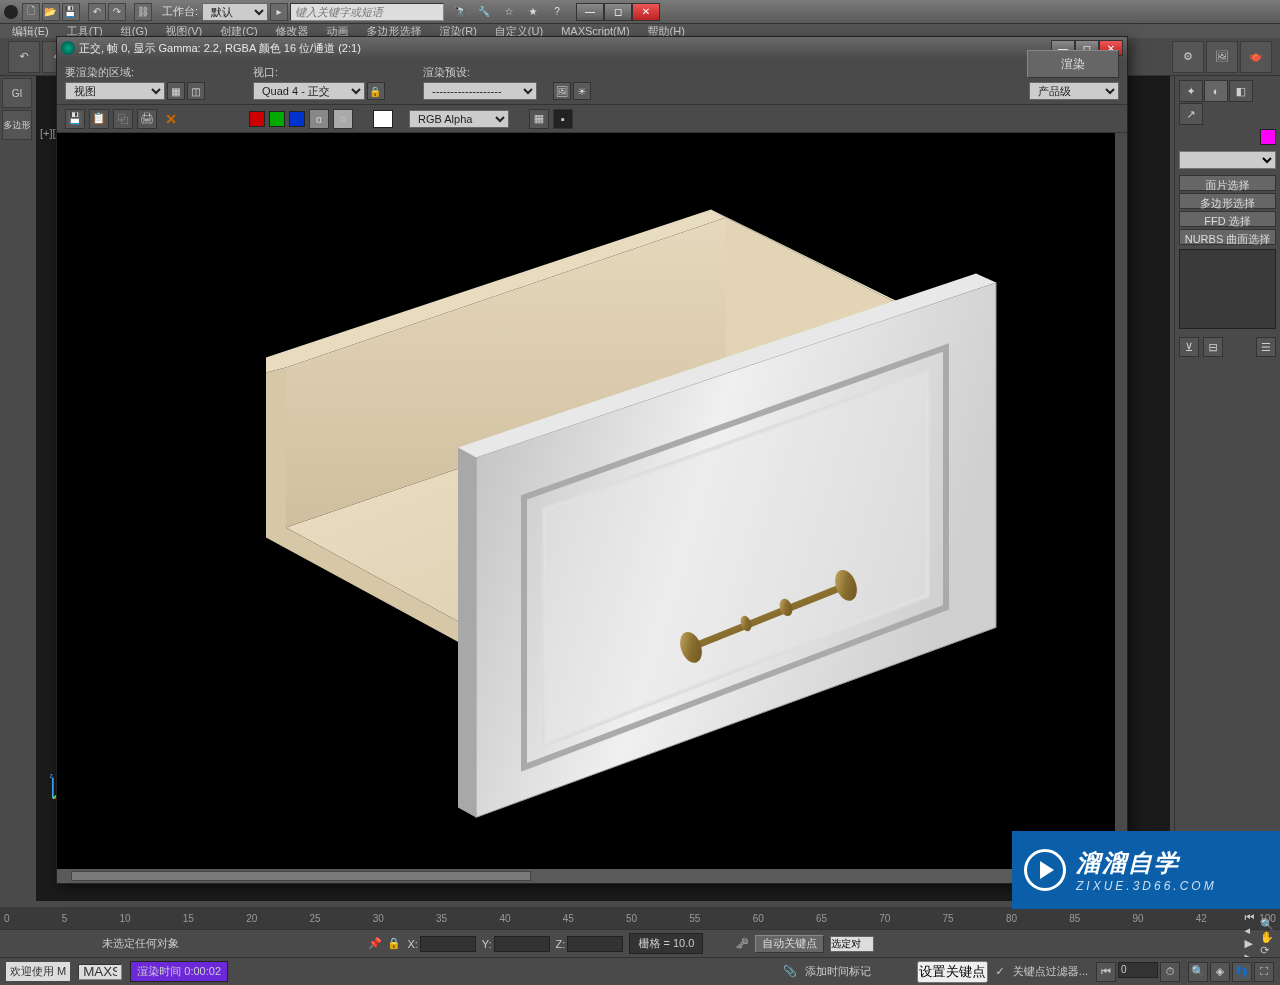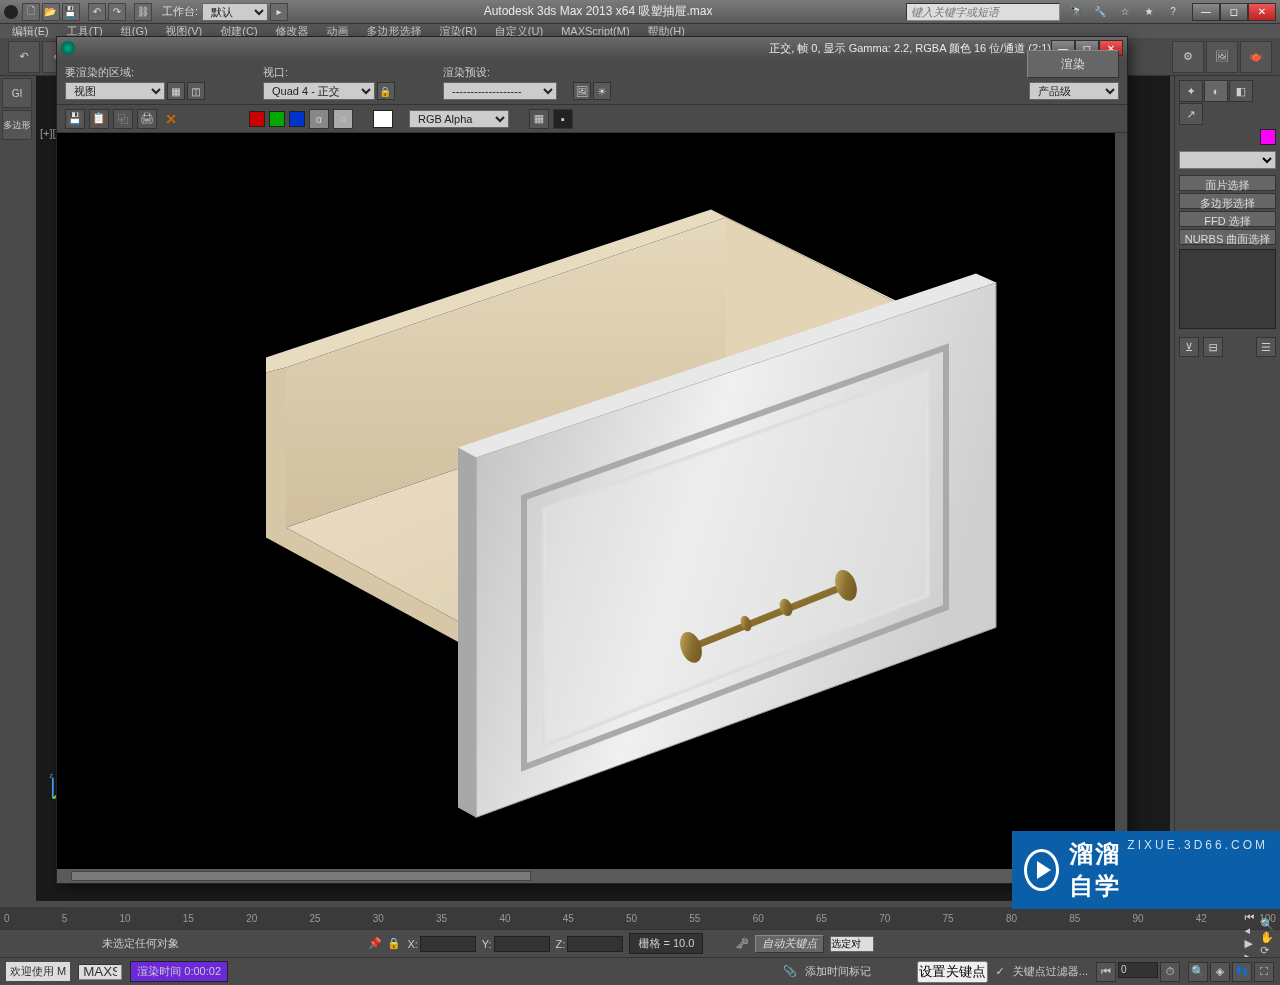--- a/index.html
+++ b/index.html
@@ -43,26 +43,26 @@
 .right-panel .ptab { width: 24px; height: 22px; background: #555; border: 1px solid #333; display:flex; align-items:center; justify-content:center; }
 .right-panel .ptab.active { background: #666; }
 .right-panel .swatch { width: 16px; height: 16px; background: #f0f; border: 1px solid #222; float: right; }
 .right-panel .panel-btn { width: 100%; height: 16px; background: #666; border: 1px solid #333; margin-bottom: 2px; color: #ddd; font-size: 11px; text-align: center; line-height: 18px; }
 .right-panel .rollout { background: #3a3a3a; border: 1px solid #222; height: 80px; margin: 4px 0; }
 .right-panel .bottom-row { display: flex; gap: 4px; margin-top: 8px; }
 .right-panel .bottom-row .ptab { width: 20px; height: 20px; }
 
 
 .render-dialog { position: absolute; left: 56px; top: 36px; width: 1072px; height: 848px; background: #4a4a4a; border: 1px solid #222; box-shadow: 4px 4px 12px rgba(0,0,0,0.5); display: flex; flex-direction: column; }
-.render-dialog .rd-title { height: 22px; background: linear-gradient(#6a6a6a, #4a4a4a); display: flex; align-items: center; padding: 0 4px; font-size: 11px; color: #e8e8e8; text-align: right; }
+.render-dialog .rd-title { height: 22px; background: linear-gradient(#6a6a6a, #4a4a4a); display: flex; align-items: center; padding: 0 4px; font-size: 11px; color: #e8e8e8; }
 .render-dialog .rd-title .rd-icon { width: 14px; height: 14px; background: radial-gradient(#0a8, #044); border-radius: 50%; margin-right: 4px; }
 .render-dialog .rd-title .rd-text { flex: 1; }
 .render-dialog .rd-title .win-controls .wbtn { width: 24px; height: 16px; }
 
-.render-dialog .rd-toolbar1 { height: 46px; background: #4a4a4a; border-bottom: 1px solid #333; display: flex; align-items: flex-end; padding: 4px 8px; gap: 18px; }
+.render-dialog .rd-toolbar1 { height: 46px; background: #4a4a4a; border-bottom: 1px solid #333; display: flex; align-items: flex-end; padding: 4px 8px; gap: 8px; }
 .rd-col { display: flex; flex-direction: column; gap: 2px; }
 .rd-col .rd-label { font-size: 11px; color: #ccc; }
 .rd-select { background: #ccc; color: #222; border: 1px solid #666; height: 18px; font-size: 11px; padding: 0 18px 0 4px; min-width: 100px; }
 .rd-btn-row { display: flex; gap: 2px; }
 .rd-small-btn { width: 18px; height: 18px; background: #5a5a5a; border: 1px solid #333; display: flex; align-items: center; justify-content: center; font-size: 10px; color: #ddd; }
 .render-btn { width: 92px; height: 28px; background: #666; border: 1px outset #888; color: #ddd; font-size: 12px; margin-left: auto; }
 
 .render-dialog .rd-toolbar2 { height: 28px; background: #4a4a4a; border-bottom: 1px solid #333; display: flex; align-items: center; padding: 0 8px; gap: 4px; }
 .rd-toolbar2 .icon-btn { width: 20px; height: 20px; background: #555; border: 1px solid #333; display:flex; align-items:center; justify-content:center; font-size:11px; }
 .rd-toolbar2 .x-btn { color: #c60; background: transparent; border: none; font-weight: bold; font-size: 14px; }
@@ -78,37 +78,37 @@
 
 .drawer-svg { position: absolute; left: 50%; top: 50%; transform: translate(-50%, -52%); }
 
 
 .timeline { position: absolute; left: 0; right: 0; bottom: 56px; height: 22px; background: #3a3a3a; display: flex; align-items: center; }
 .timeline .ticks { display: flex; justify-content: space-between; color: #999; font-size: 10px; padding: 0 4px; flex: 1;}
 .statusbar1 { position: absolute; left: 0; right: 0; bottom: 28px; height: 28px; background: #4a4a4a; display: flex; align-items: center; padding: 0 6px; gap: 6px; font-size: 11px; color: #ccc; border-top: 1px solid #333; }
 .statusbar1 .coord { display: flex; align-items: center; gap: 2px; }
 .statusbar1 .coord input { width: 56px; height: 16px; background: #333; border: 1px solid #222; color: #999; font-size: 10px; padding: 0 2px; }
 .statusbar1 .grid-box { background: #333; padding: 2px 8px; border: 1px solid #222; }
-.statusbar1 .auto-key-btn { height: 18px; padding: 0 6px; background: #666; border: 1px outset #888; color: #ddd; font-size: 11px; font-style: italic; }
+.statusbar1 .auto-key-btn { height: 18px; padding: 0 6px; background: #666; border: 1px outset #888; color: #ddd; font-size: 11px; }
 .auto-key-input { width: 44px; height: 16px; background: #ddd; border: 1px solid #666; font-size: 10px; }
 
 .statusbar2 { position: absolute; left: 0; right: 0; bottom: 0; height: 28px; background: #4a4a4a; display: flex; align-items: center; padding: 0 6px; gap: 8px; font-size: 11px; color: #ccc; border-top: 1px solid #333; }
 .statusbar2 .welcome { background: #ddd; color: #333; padding: 2px 4px; }
 .statusbar2 .script-box { background: #ddd; color: #333; padding: 2px 4px; width: 44px; height: 16px; border: 1px inset #888; }
 .statusbar2 .time-box { background: #6d28d9; padding: 2px 6px; border: 1px solid #222; flex: 0 0 auto; }
 .statusbar2 .mid { flex: 1; }
 .statusbar2 .play-btns { display: flex; gap: 2px; }
 .statusbar2 .play-btns .pbtn { width: 20px; height: 20px; background: #555; border: 1px solid #333; display:flex;align-items:center;justify-content:center; }
 .frame-spin { width: 40px; height: 16px; background: #333; border: 1px solid #222; color: #ccc; font-size: 10px; padding:0 2px;}
 
 
 .watermark { position: absolute; right: 0; bottom: 76px; width: 268px; height: 78px; background: #0a5fa8; display: flex; align-items: center; padding: 0 12px; gap: 10px; color: #fff; }
 .watermark .play-icon { width: 42px; height: 42px; border: 3px solid #fff; border-radius: 50%; display: flex; align-items: center; justify-content: center; }
 .watermark .play-icon::after { content: ""; border-left: 14px solid #fff; border-top: 9px solid transparent; border-bottom: 9px solid transparent; margin-left: 4px; }
-.watermark .wm-text { display: flex; flex-direction: row; }
+.watermark .wm-text { display: flex; flex-direction: column; font-style: italic; }
 .watermark .wm-main { font-size: 24px; font-weight: bold; letter-spacing: 2px; }
 .watermark .wm-sub { font-size: 12px; letter-spacing: 3px; color: #cde; }
 
 
 .axes { position: absolute; left: 10px; bottom: 96px; width: 34px; height: 34px; }
 
 select { appearance: menulist; }
 </style>
 </head>
 <body>
@@ -121,21 +121,20 @@
   <div class="sep"></div>
   <div class="tb-btn">↶</div>
   <div class="tb-btn">↷</div>
   <div class="sep"></div>
   <div class="tb-btn">⛓</div>
   <div class="workspace">
     <span class="ws-label">工作台:</span>
     <select class="ws-select"><option>默认</option></select>
     <div class="tb-btn" style="margin-left:2px">▸</div>
   </div>
-  <div class="title-text">Autodesk 3ds Max  2013 x64     吸塑抽屉.max</div>
   <input class="search-box" placeholder="键入关键字或短语" style="">
   <div class="right-icons">
     <div class="tb-btn">🔭</div>
     <div class="tb-btn">🔧</div>
     <div class="tb-btn">☆</div>
     <div class="tb-btn">★</div>
     <div class="tb-btn">?</div>
   </div>
   <div class="win-controls">
     <div class="wbtn">—</div>

